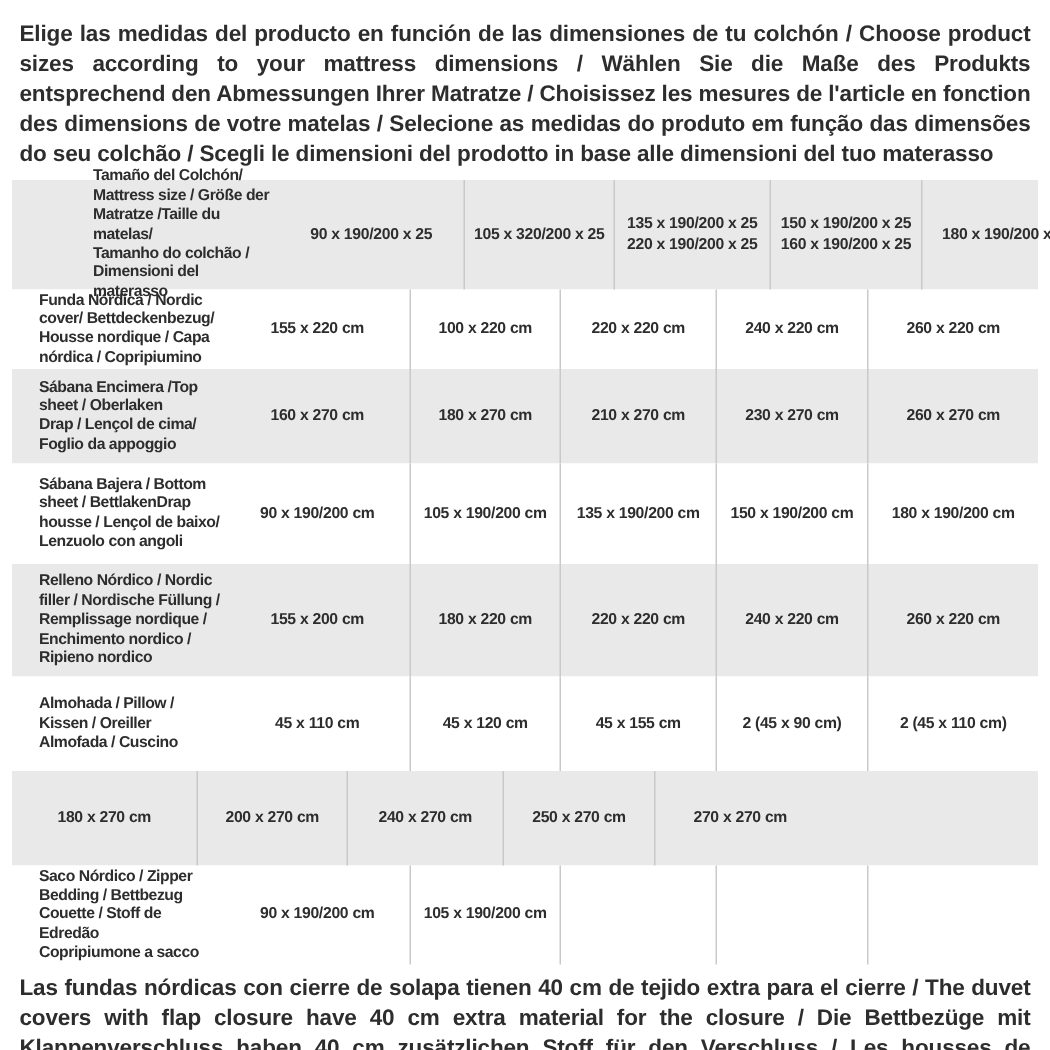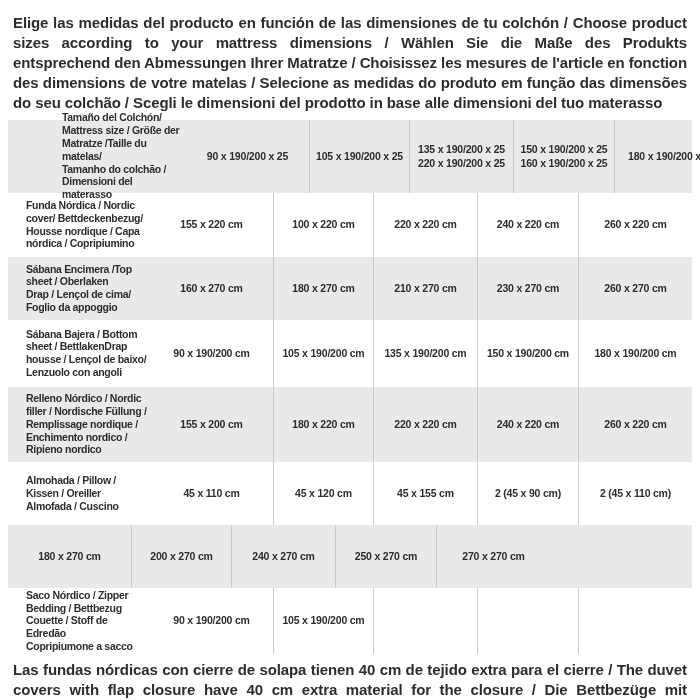--- a/index.html
+++ b/index.html
@@ -40,21 +40,21 @@
     display:grid;place-content:center;text-align:center;
     white-space:pre-line;
   }
   .c1{width:123px;}
   .c2{width:100px;}
   .c3{width:104px;}
   .c4{width:101px;}
   .c5{width:114px;}
   .sep{border-left:1px solid var(--separator_color);}
   .row:nth-child(1){height:73px;padding-left:36px;}
-  .row:nth-child(2){height:64px;}
+  .row:nth-child(2){height:53px;}
   .row:nth-child(3){height:63px;}
   .row:nth-child(4){height:67px;}
   .row:nth-child(5){height:75px;}
   .row:nth-child(6){height:63px;}
   .row:nth-child(7){height:63px;}
   .row:nth-child(8){height:66px;}
 </style>
 </head>
 <body>
 
@@ -64,21 +64,21 @@
 
   <div class="size-table">
 
     <div class="row alt">
       <div class="cell label">Tamaño del Colchón/
 Mattress size / Größe der
 Matratze /Taille du matelas/
 Tamanho do colchão /
 Dimensioni del materasso</div>
       <div class="cell val c1">90 x 190/200 x 25</div>
-      <div class="cell val c2 sep">105 x 190/200 x 25</div>
+      <div class="cell val c2 sep">105 x 320/200 x 25</div>
       <div class="cell val c3 sep">135 x 190/200 x 25
 220 x 190/200 x 25</div>
       <div class="cell val c4 sep">150 x 190/200 x 25
 160 x 190/200 x 25</div>
       <div class="cell val c5 sep">180 x 190/200 x 19</div>
     </div>
 
     <div class="row">
       <div class="cell label">Funda Nórdica /  Nordic
 cover/ Bettdeckenbezug/

